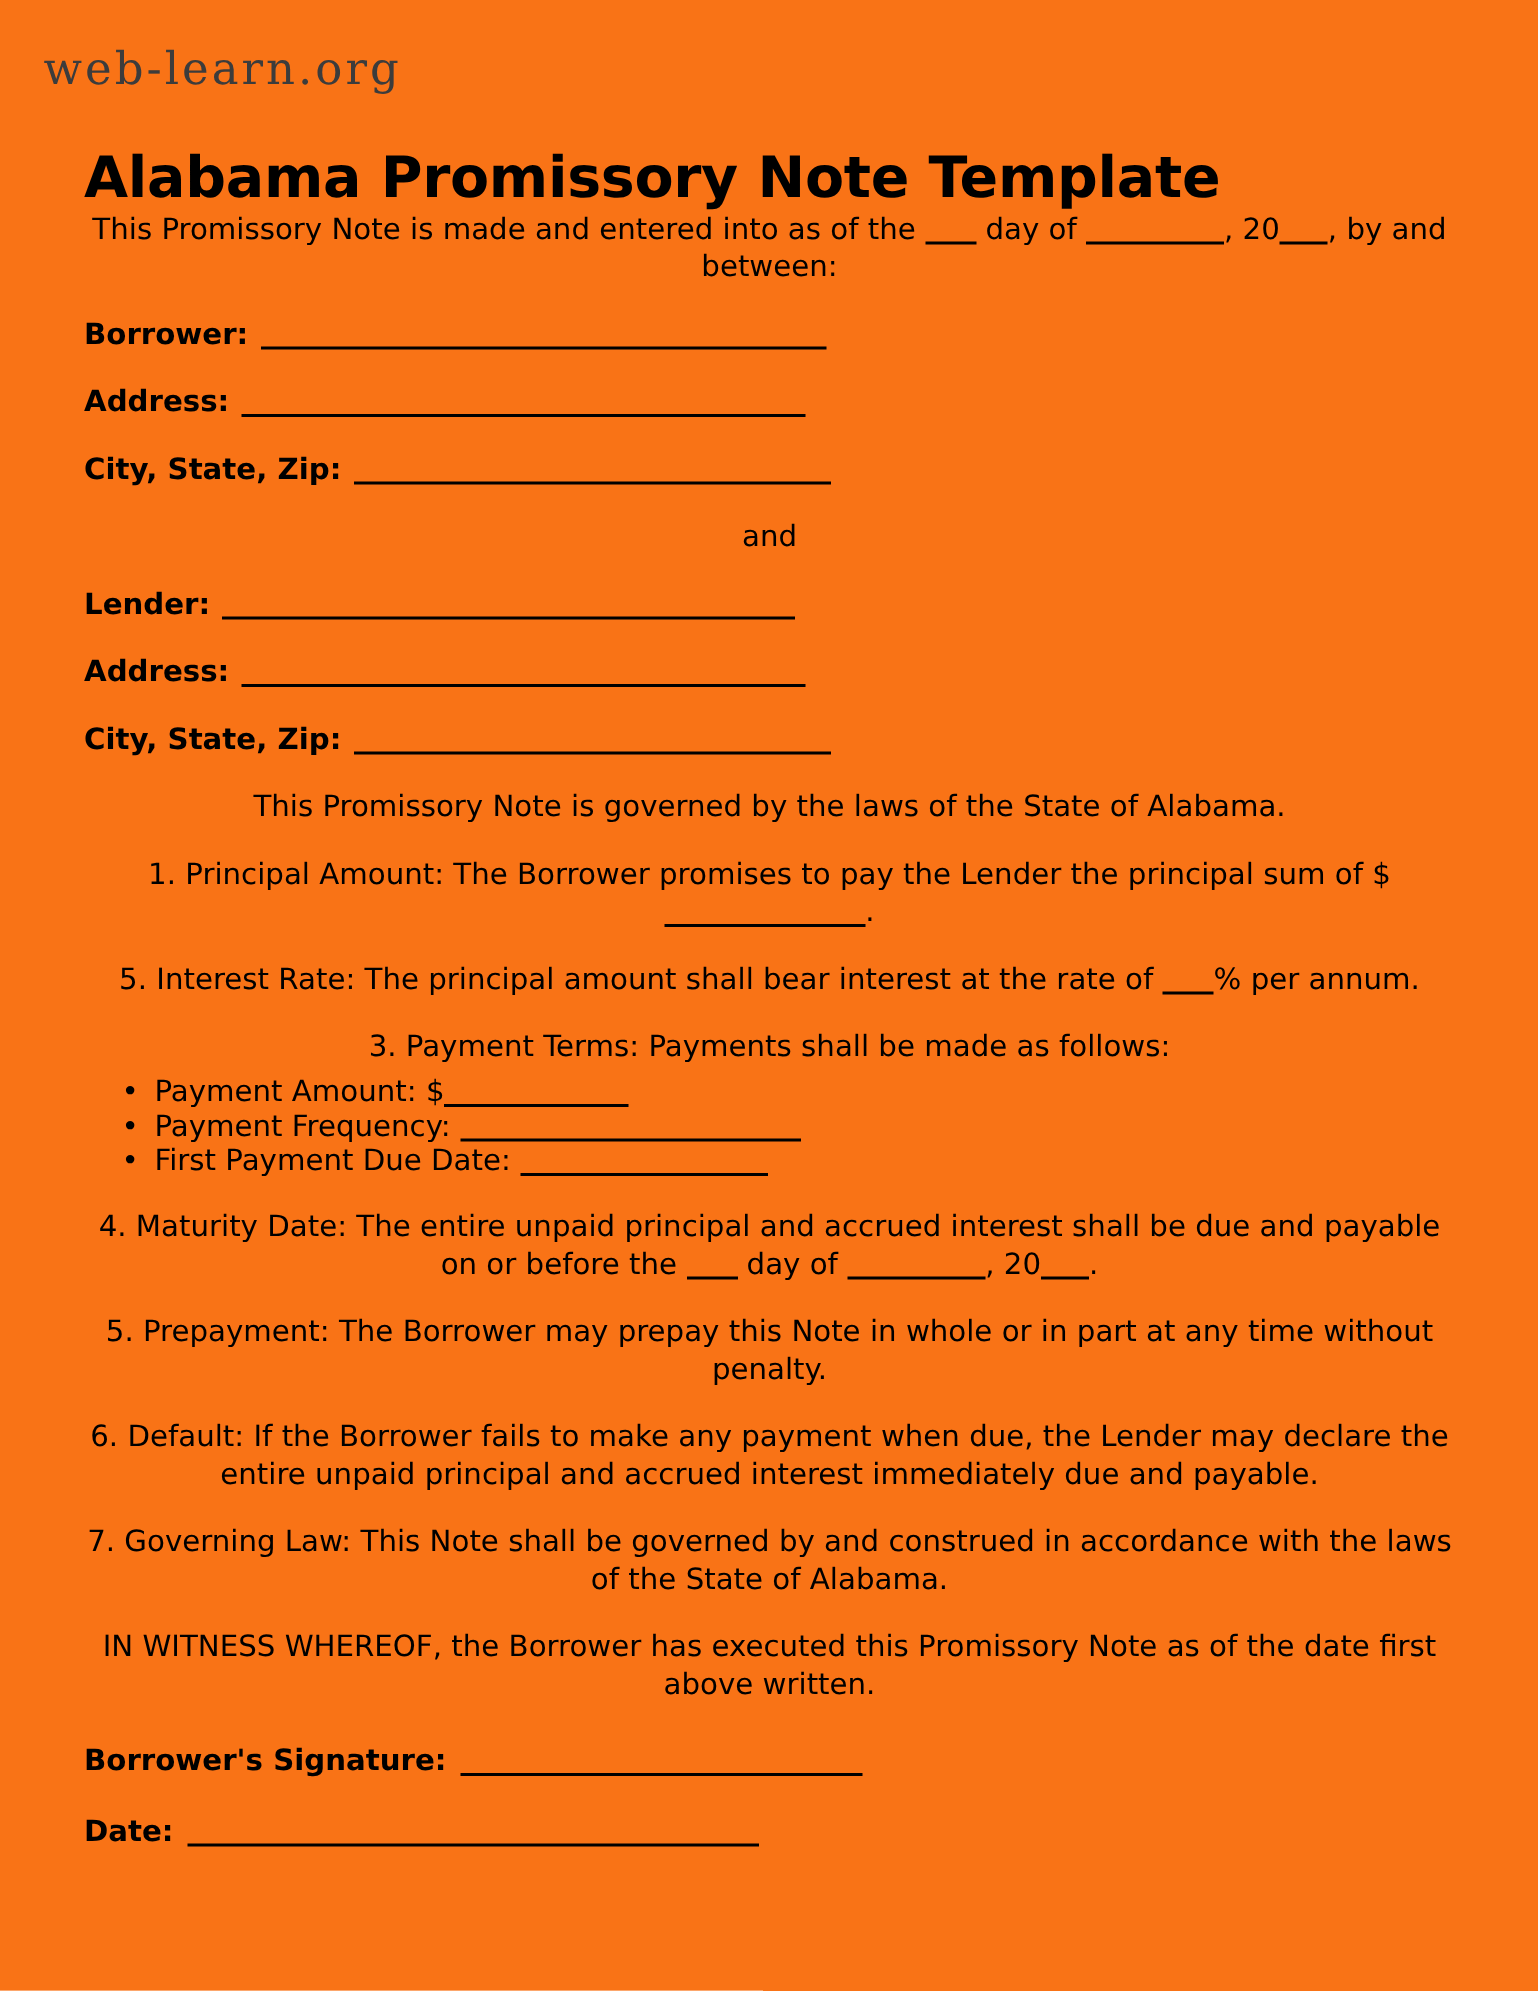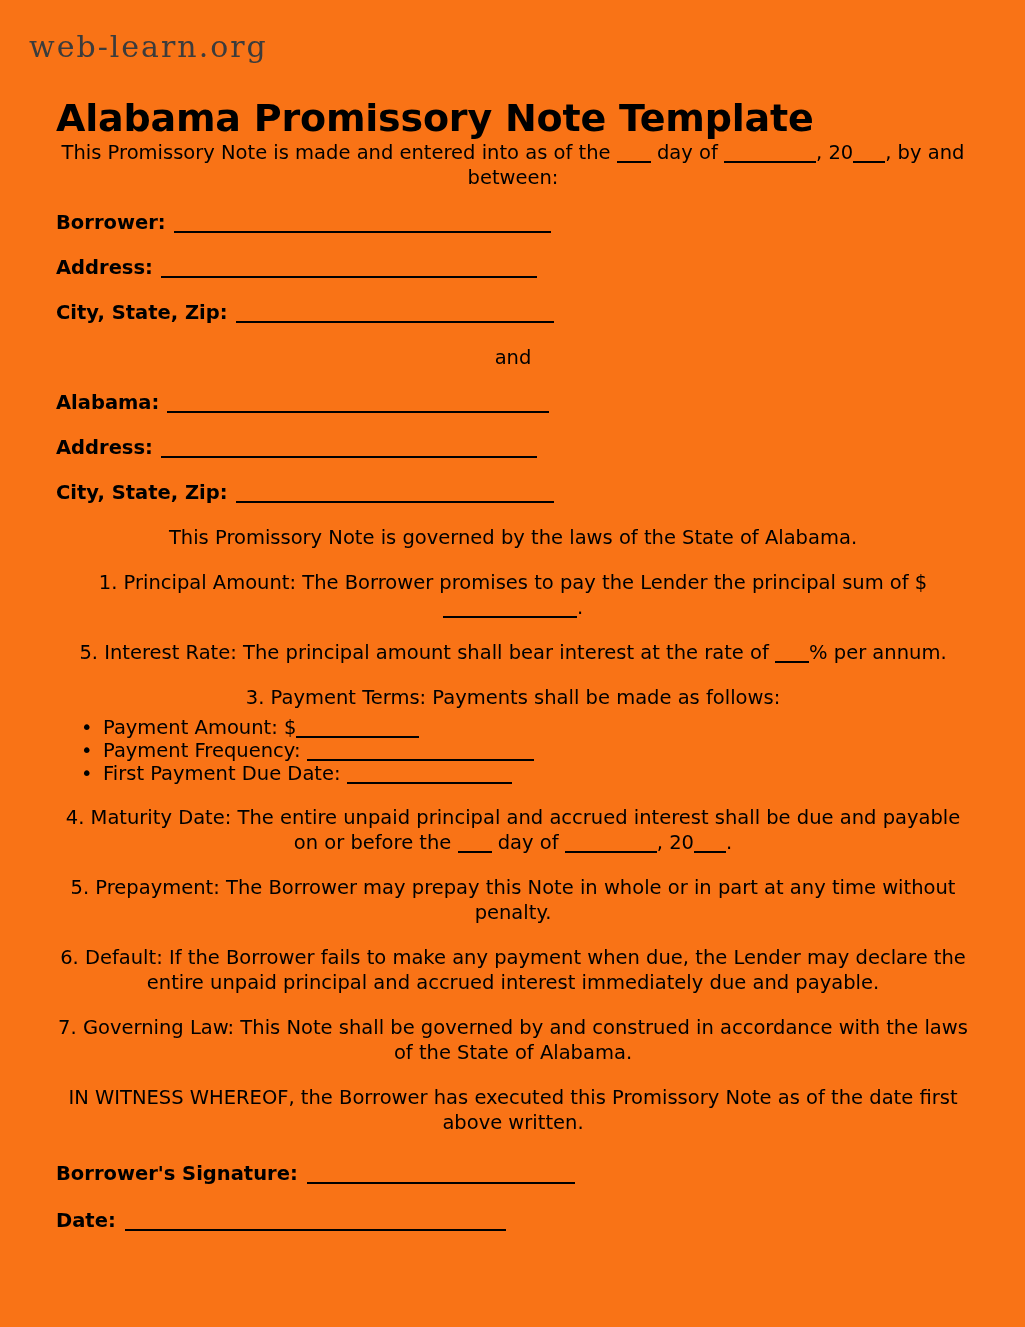--- a/index.html
+++ b/index.html
@@ -136,21 +136,21 @@
     <p class="block"><span>This Promissory Note is made and entered into as of the </span><span class="blank" style="width:34px"></span><span> day of </span><span class="blank" style="width:92px"></span><span>, 20</span><span class="blank" style="width:32px"></span><span>, by and between:</span></p>
 
     <div class="field-row"><span class="field-label">Borrower:</span><span class="rule" style="width:377px; margin-left:8px"></span></div>
 
     <div class="field-row"><span class="field-label">Address:</span><span class="rule" style="width:376px; margin-left:8px"></span></div>
 
     <div class="field-row"><span class="field-label">City, State, Zip:</span><span class="rule" style="width:318px; margin-left:8px"></span></div>
 
     <p class="block">and</p>
 
-    <div class="field-row"><span class="field-label">Alabama:</span><span class="rule" style="width:382px; margin-left:8px"></span></div>
+    <div class="field-row"><span class="field-label">Lender:</span><span class="rule" style="width:382px; margin-left:8px"></span></div>
 
     <div class="field-row"><span class="field-label">Address:</span><span class="rule" style="width:376px; margin-left:8px"></span></div>
 
     <div class="field-row"><span class="field-label">City, State, Zip:</span><span class="rule" style="width:318px; margin-left:8px"></span></div>
 
     <p class="block">This Promissory Note is governed by the laws of the State of Alabama.</p>
 
     <p class="block"><span class="b">1. Principal Amount:</span><span> The Borrower promises to pay the Lender the principal sum of $</span><span class="blank" style="width:134px"></span><span>.</span></p>
 
     <p class="block"><span class="b">5. Interest Rate:</span><span> The principal amount shall bear interest at the rate of </span><span class="blank" style="width:34px"></span><span>% per annum.</span></p>

